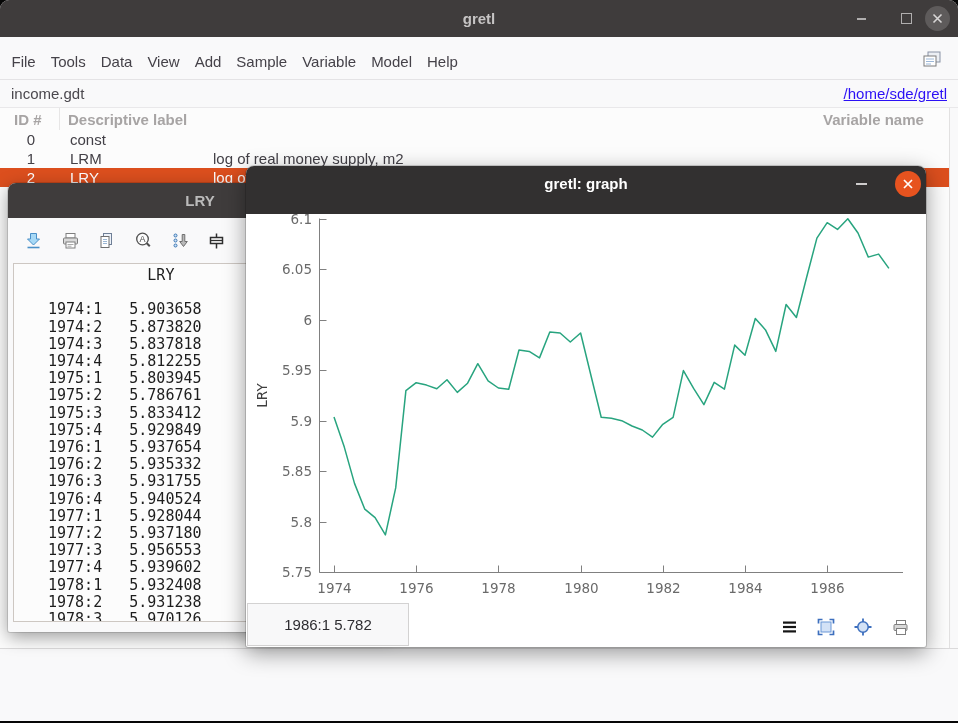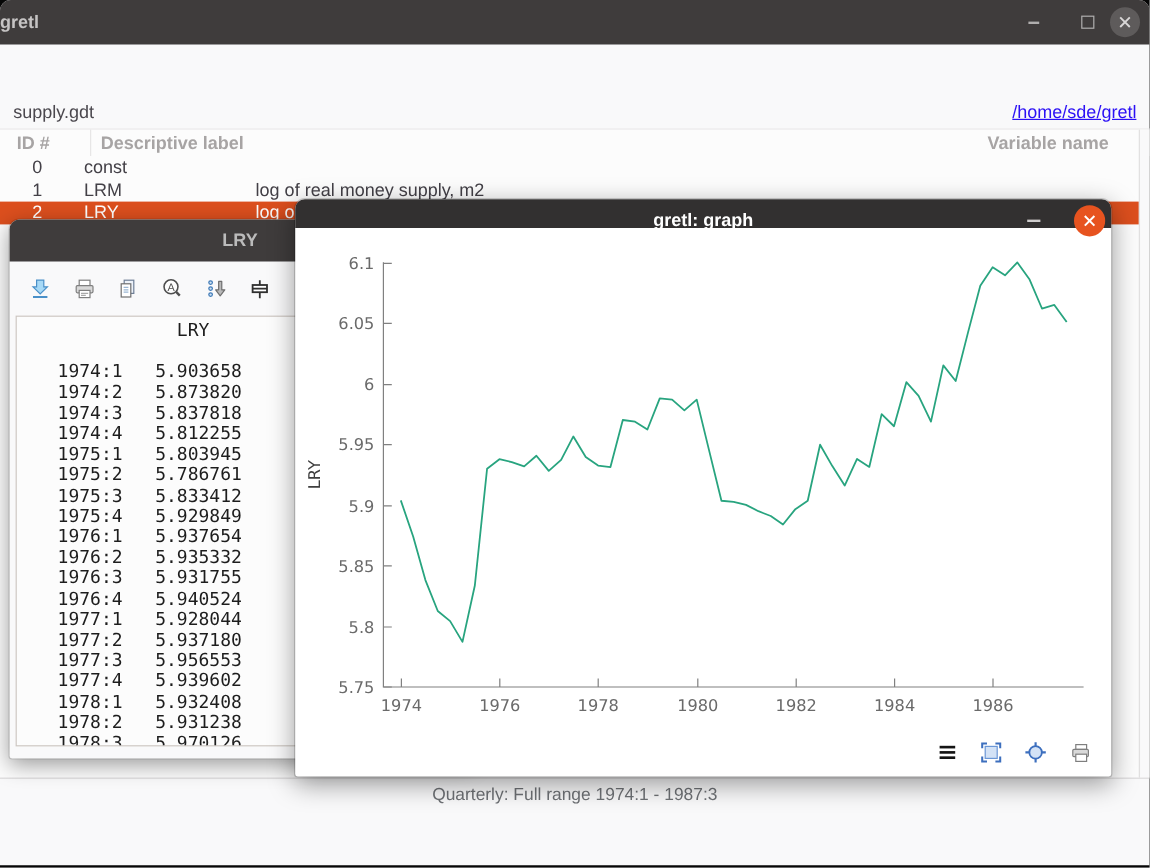--- a/index.html
+++ b/index.html
@@ -1,40 +1,40 @@
 <!DOCTYPE html>
 <html><head>
 <meta charset="utf-8">
 <style>
   html,body{margin:0;padding:0;}
   body{width:958px;height:723px;background:#060606;position:relative;overflow:hidden;
        font-family:"Liberation Sans",sans-serif;}
   .window{position:absolute;}
   #main-window{left:0;top:0;width:958px;height:721px;background:#f9f9fa;border-radius:9px 9px 0 0;}
   .titlebar{position:relative;height:37px;background:#3f3c3c;border-radius:9px 9px 0 0;}
-  .titlebar .title{position:absolute;left:0;right:0;top:0;line-height:37px;text-align:left;
+  .titlebar .title{position:absolute;left:0;right:0;top:0;line-height:37px;text-align:center;
       color:#c6c4c4;font-weight:bold;font-size:15px;}
   .winbtn{position:absolute;top:0;height:37px;display:flex;align-items:center;justify-content:center;}
   #mw-min{right:85px;width:24px;}
   #mw-min .dash{width:9px;height:2px;background:#b0aeae;}
   #mw-max{right:40px;width:24px;}
   #mw-max .sq{width:9px;height:9px;border:1.5px solid #b0aeae;}
   #mw-close{right:7px;width:27px;}
   #mw-close .circ{width:25px;height:25px;border-radius:50%;background:#5e5b5b;display:flex;align-items:center;justify-content:center;}
   #menubar{position:absolute;left:0;top:37px;width:100%;height:43px;display:flex;align-items:center;
      padding-left:4px;padding-top:7px;border-bottom:1px solid #e4e3e5;box-sizing:border-box;}
   .menu-item{padding:0 7.5px;font-size:15px;color:#454249;}
   #menubar-windows-icon{position:absolute;right:15px;top:13px;}
   #pathrow{position:absolute;left:0;top:81px;width:100%;height:25px;display:flex;justify-content:space-between;align-items:center;padding:0 11px;font-size:15px;box-sizing:border-box;}
   #datafile-label{color:#4b484e;}
   #workdir-link{color:#2b10f5;text-decoration:underline;}
   #table{position:absolute;left:0;top:107px;right:0;bottom:73px;background:#fcfcfc;border-top:1px solid #e9e8ea;}
   .thead{display:flex;height:22px;font-weight:bold;font-size:15px;color:#a7a4a4;}
   .th{display:flex;align-items:center;box-sizing:border-box;}
-  .th.c1{width:76px;padding-left:14px;border-right:1px solid #e7e6e6;}
+  .th.c1{width:60px;padding-left:14px;border-right:1px solid #e7e6e6;}
   .th.c2{width:143px;padding-left:8px;border-right:1px solid #e7e6e6;}
   .th.c3{flex:1;padding-left:8px;}
   .trow{display:flex;height:19px;align-items:center;font-size:15px;color:#434047;}
   .trow .cc1{width:62px;text-align:center;}
   .trow .cc2{width:143px;padding-left:8px;box-sizing:border-box;}
   .trow .cc3{flex:1;padding-left:8px;}
   .trow.selected{background:#dc4f1e;color:#fff;margin-right:8px;}
   #scroll-gutter{position:absolute;top:0;right:0;bottom:0;width:8px;background:#f9f9fa;border-left:1px solid #e2e1e1;}
   #main-sep{position:absolute;left:0;top:648px;width:100%;height:1px;background:#dbdadb;}
   #main-status{position:absolute;left:0;top:655px;width:100%;text-align:center;font-size:14.5px;color:#6e7175;}
@@ -43,21 +43,21 @@
   #lry-window{left:8px;top:183px;width:384px;height:449px;background:#f9f9fa;border-radius:8px 8px 2px 2px;
       box-shadow:0 5px 18px rgba(0,0,0,.38), 0 0 0 1px rgba(0,0,0,.12);}
   #lry-titlebar{height:35px;background:#3f3c3c;border-radius:8px 8px 0 0;}
   #lry-title{line-height:35px;text-align:center;color:#bbbbbb;font-weight:bold;font-size:15px;}
   #lry-toolbar{position:absolute;left:0;top:35px;width:100%;height:45px;display:flex;align-items:center;padding-left:16px;box-sizing:border-box;}
   .lry-slot{width:36.65px;height:20px;}
   #lry-textarea{position:absolute;left:5px;right:5px;top:80px;bottom:10px;background:#fcfcfc;border:1px solid #cdc7c2;overflow:hidden;}
   #lry-pre{margin:0;padding:3px 0 0 34px;font-family:"DejaVu Sans Mono",monospace;font-size:15px;line-height:17.2px;color:#1d1d1d;white-space:pre;}
   #graph-window{left:246px;top:166px;width:680px;height:481px;background:#ffffff;border-radius:8px 8px 2px 2px;
      box-shadow:0 6px 22px rgba(0,0,0,.40), 0 0 0 1px rgba(0,0,0,.16);}
-  #graph-titlebar{height:24px;background:#323030;border-radius:8px 8px 0 0;position:relative;}
+  #graph-titlebar{height:48px;background:#323030;border-radius:8px 8px 0 0;position:relative;}
   #graph-title{line-height:36px;text-align:center;color:#ffffff;font-weight:bold;font-size:15px;}
   #graph-min{position:absolute;right:53px;top:0;width:24px;height:36px;display:flex;align-items:center;justify-content:center;}
   #graph-min .dash{width:11px;height:2px;background:#cfcdcd;}
   #graph-close{position:absolute;right:5px;top:5px;width:26px;height:26px;border-radius:50%;background:#e7531f;display:flex;align-items:center;justify-content:center;}
   #plot-svg{position:absolute;left:0;top:36px;}
   #graph-statusbox{position:absolute;left:1px;bottom:1px;width:162px;height:43px;background:#f8f8f9;border:1px solid #d3d2d2;box-sizing:border-box;display:flex;align-items:center;justify-content:center;font-size:15px;color:#2e2d31;}
   #graph-status-icons{position:absolute;right:15px;bottom:9px;display:flex;gap:15px;}
   .gs-slot{width:22px;height:22px;display:flex;align-items:center;justify-content:center;}
 </style>
 </head>
@@ -73,22 +73,40 @@
         <div class="sq"></div>
       </div>
     <div class="winbtn" id="mw-close">
       <div class="circ">
           <svg width="11" height="11">
             <path d="M1.5 1.5L9.5 9.5M9.5 1.5L1.5 9.5" stroke="#d8d6d6" stroke-width="1.6"></path>
           </svg>
         </div>
     </div>
   </div>
+  <div id="menubar">
+    <span id="menubar-windows-icon">
+      <svg width="22" height="20" viewBox="0 0 22 20">
+        <rect x="7" y="2" width="12" height="10" fill="#eceff4" stroke="#8a93a5"></rect>
+        <rect x="3" y="6" width="12" height="10" fill="#ffffff" stroke="#7d7d7d"></rect>
+        <path d="M5 9h8M5 11.5h8M5 14h5" stroke="#9db8d8" stroke-width="1"></path>
+      </svg>
+    </span>
+  <div class="menu-item">File</div>
+      <div class="menu-item">Tools</div>
+      <div class="menu-item">Data</div>
+      <div class="menu-item">View</div>
+      <div class="menu-item">Add</div>
+      <div class="menu-item">Sample</div>
+      <div class="menu-item">Variable</div>
+      <div class="menu-item">Model</div>
+      <div class="menu-item">Help</div>
+    </div>
   <div id="pathrow">
-    <span id="datafile-label">supply.gdt</span>
+    <span id="datafile-label">income.gdt</span>
     <span id="workdir-link">/home/sde/gretl</span>
   </div>
   <div id="table">
     <div class="thead">
       <div class="th c1">ID #</div>
       <div class="th c3">Descriptive label</div>
       <div class="th c2">Variable name</div>
     </div>
     <div id="table-rows">
         <div class="trow">
@@ -103,21 +121,20 @@
         </div>
         <div class="trow selected">
           <div class="cc1">2</div>
           <div class="cc2">LRY</div>
           <div class="cc3">log of real income</div>
         </div>
       </div>
     <div id="scroll-gutter"></div>
   </div>
   <div id="main-sep"></div>
-  <div id="main-status">Quarterly: Full range 1974:1 - 1987:3</div>
   <div id="main-toolbar">
     <div class="tb-slot">
       <svg width="18" height="18" viewBox="0 0 18 18">
         <rect x="3" y="1.5" width="12" height="15" rx="1" fill="#4a4a4a" stroke="#333"></rect>
         <rect x="4.5" y="3" width="9" height="3" fill="#cdd8d2"></rect>
         <g fill="#d9d9d9">
             <rect x="4.5" y="7.5" width="2" height="1.6"></rect>
             <rect x="8" y="7.5" width="2" height="1.6"></rect>
             <rect x="11.5" y="7.5" width="2" height="1.6"></rect>
             <rect x="4.5" y="10.3" width="2" height="1.6"></rect>
@@ -316,20 +333,21 @@
       <text x="335.5" y="390.5" text-anchor="middle" font-size="13.5" fill="#6a6a6a" font-family="DejaVu Sans,sans-serif">1980</text>
       <path d="M417.5 370.5 v-7" stroke="#808080" stroke-width="1"></path>
       <text x="417.5" y="390.5" text-anchor="middle" font-size="13.5" fill="#6a6a6a" font-family="DejaVu Sans,sans-serif">1982</text>
       <path d="M499.5 370.5 v-7" stroke="#808080" stroke-width="1"></path>
       <text x="499.5" y="390.5" text-anchor="middle" font-size="13.5" fill="#6a6a6a" font-family="DejaVu Sans,sans-serif">1984</text>
       <path d="M581.5 370.5 v-7" stroke="#808080" stroke-width="1"></path>
       <text x="581.5" y="390.5" text-anchor="middle" font-size="13.5" fill="#6a6a6a" font-family="DejaVu Sans,sans-serif">1986</text>
       <text x="20.5" y="193.5" text-anchor="middle" font-size="13.5" fill="#3f3f3f" font-family="DejaVu Sans,sans-serif" transform="rotate(-90 20.5 193.5)">LRY</text>
       <polyline points="88.0,215.0 98.3,245.1 108.5,281.4 118.8,307.2 129.1,315.6 139.4,332.9 149.7,285.9 159.9,188.6 170.2,180.7 180.5,183.1 190.8,186.7 201.0,177.8 211.3,190.4 221.6,181.2 231.8,161.7 242.1,178.8 252.4,186.0 262.7,187.2 273.0,148.0 283.2,149.4 293.5,155.9 303.8,130.0 314.1,131.0 324.3,140.0 334.6,131.0 344.9,173.3 355.2,215.3 365.4,216.3 375.7,218.7 386.0,224.0 396.3,228.0 406.5,235.1 416.8,222.3 427.1,215.3 437.4,168.6 447.6,186.4 457.9,202.6 468.2,180.4 478.4,187.1 488.7,143.1 499.0,153.2 509.3,116.5 519.5,127.9 529.8,149.4 540.1,102.5 550.4,115.5 560.7,75.0 570.9,36.1 581.2,20.7 591.5,27.4 601.8,16.7 612.0,31.0 622.3,55.1 632.6,52.1 642.9,66.4" fill="none" stroke="#28a47f" stroke-width="1.5" stroke-linejoin="round"></polyline>
     </svg>
+  <div id="graph-statusbox">1986:1 5.782</div>
   <div id="graph-status-icons">
     <div class="gs-slot">
       <svg width="15" height="14" viewBox="0 0 15 14">
         <rect x="1" y="1.5" width="13" height="2.2" fill="#151515"></rect>
         <rect x="1" y="5.9" width="13" height="2.2" fill="#151515"></rect>
         <rect x="1" y="10.3" width="13" height="2.2" fill="#151515"></rect>
       </svg>
     </div>
     <div class="gs-slot">
       <svg width="20" height="20" viewBox="0 0 20 20">

